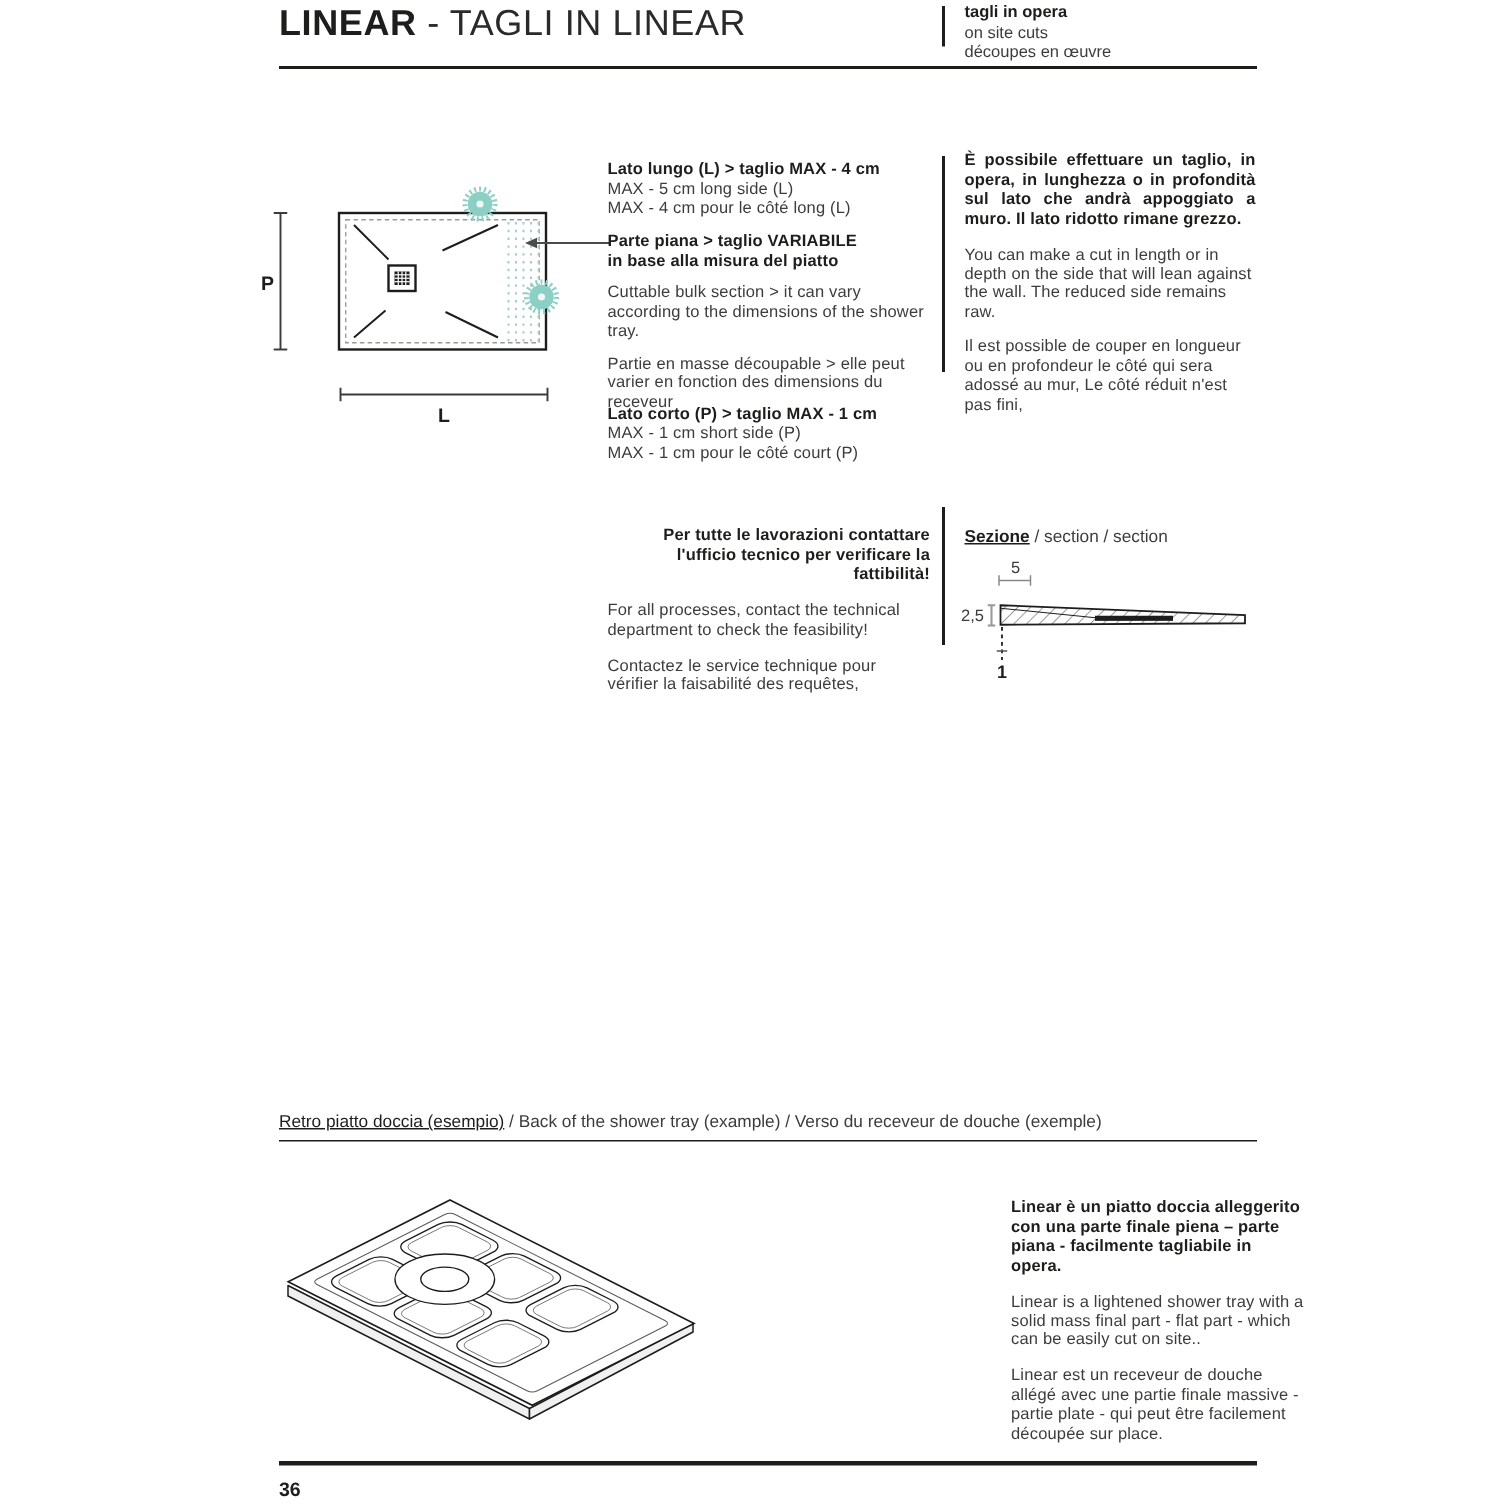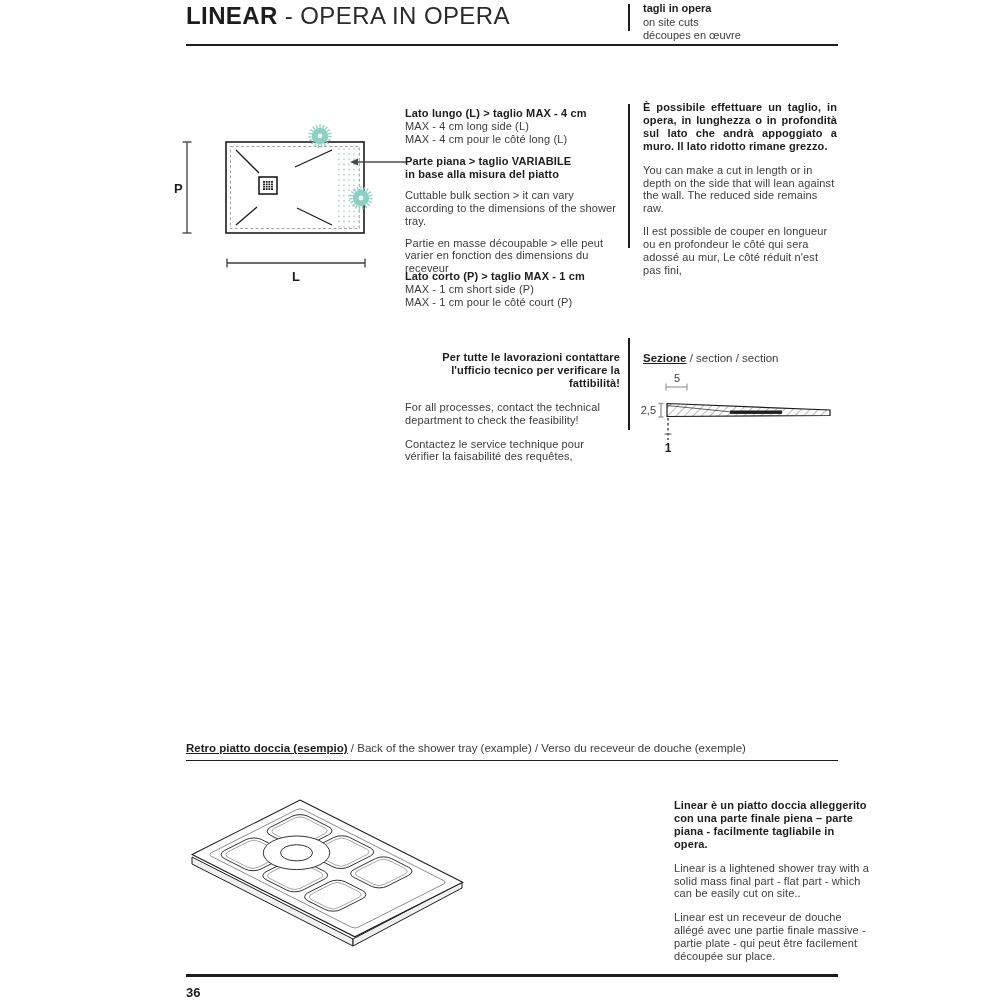--- a/index.html
+++ b/index.html
@@ -31,38 +31,38 @@
   .vbar-cutinfo{left:628px;top:104px;height:144px;}
   .block-cutinfo{left:643px;top:101px;width:194px;}
 
   .block-feasibility{left:405px;top:351px;width:215px;}
 
   .vbar-section{left:628px;top:338px;height:92px;}
   .section-title{left:643px;top:352px;font-size:11.5px;color:#3c3c3b;}
   .section-title .u{font-weight:700;color:#1d1d1b;text-decoration:underline;}
 
   .backview-title{left:186px;top:742px;font-size:11.5px;color:#3c3c3b;white-space:nowrap;}
-  .backview-title .u{font-weight:700;color:#1d1d1b;text-decoration:underline;}
+  .backview-title .u{font-weight:400;color:#1d1d1b;text-decoration:underline;}
   .rule-mid{left:186px;top:760px;width:652px;height:1.3px;}
 
   .block-desc{left:674px;top:799px;width:196px;}
 
   .rule-bottom{left:186px;top:974px;width:652px;height:3px;}
   .page-num{left:186px;top:985px;font-size:13px;font-weight:700;}
 
   svg{display:block;}
   svg text{font-family:"Liberation Sans",sans-serif;}
 </style>
 </head>
 <body>
 
 <div class="page">
 
   <div class="abs main-title">
-    <span class="brand">LINEAR</span><span class="rest"> - OPERA IN OPERA</span>
+    <span class="brand">LINEAR</span><span class="rest"> - TAGLI IN LINEAR</span>
   </div>
 
   <div class="abs vbar vbar-header"></div>
 
   <div class="abs header-langs">
     <div class="l1">tagli in opera</div>
     <div>on site cuts</div>
     <div>découpes en œuvre</div>
   </div>
 
@@ -127,21 +127,21 @@
     <g stroke="#3c3c3b" stroke-width="1.3">
       <line x1="57" y1="163" x2="195" y2="163"></line>
       <line x1="57" y1="158.5" x2="57" y2="167.5"></line>
       <line x1="195" y1="158.5" x2="195" y2="167.5"></line>
     </g>
     <text x="126" y="181" font-size="13" font-weight="bold" fill="#1d1d1b" text-anchor="middle">L</text>
   </svg>
 
   <div class="abs txt block-long">
     <div class="bold">Lato lungo (L) &gt; taglio MAX - 4 cm</div>
-    <div>MAX - 4 cm long side (L)</div>
+    <div>MAX - 5 cm long side (L)</div>
     <div>MAX - 4 cm pour le côté long (L)</div>
   </div>
 
   <div class="abs txt block-flat">
     <div class="bold">Parte piana &gt; taglio VARIABILE</div>
     <div class="bold" style="margin-bottom:8px;">in base alla misura del piatto</div>
     <p>Cuttable bulk section &gt; it can vary according to the dimensions of the shower tray.</p>
     <p>Partie en masse découpable &gt; elle peut varier en fonction des dimensions du receveur</p>
   </div>
 

